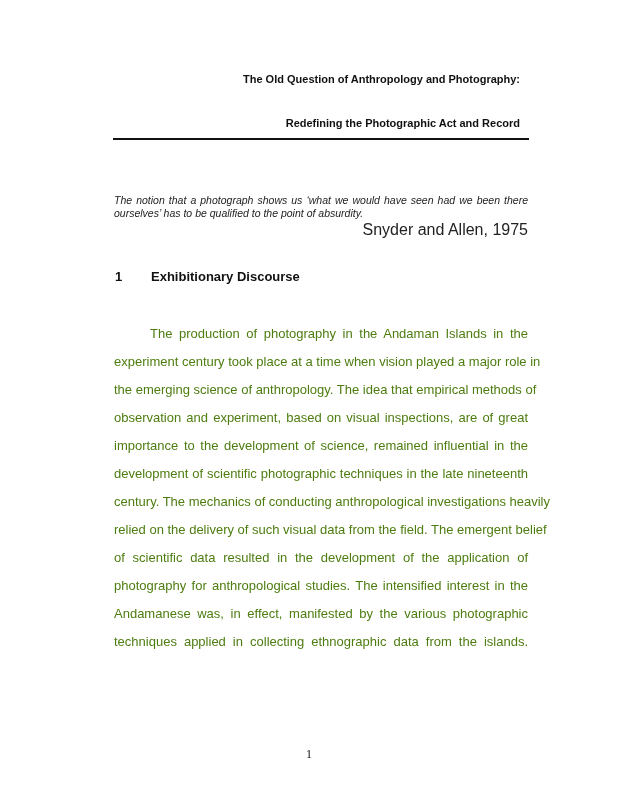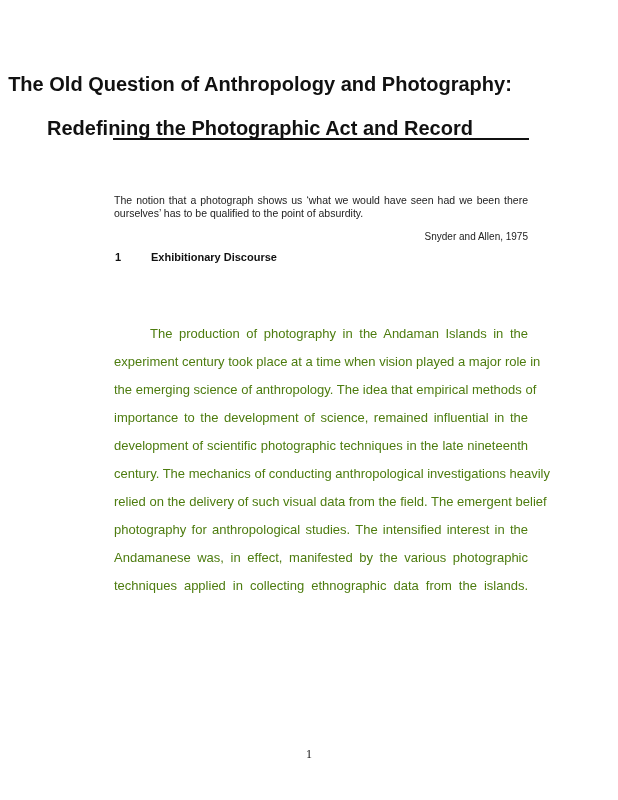--- a/index.html
+++ b/index.html
@@ -1,23 +1,23 @@
 <!DOCTYPE html>
 <html><head>
 <meta charset="utf-8">
 <style>
   html, body { margin: 0; padding: 0; background: #ffffff; }
   body { width: 618px; height: 800px; position: relative; overflow: hidden; color: #111; font-family: "Liberation Sans", sans-serif; }
-  .title { position: absolute; left: 0; width: 520px; text-align: center; font-weight: bold; font-size: 20px; }
+  .title { position: absolute; left: 0; width: 520px; text-align: right; font-weight: bold; font-size: 11px; }
   #t1 { top: 73px; }
   #t2 { top: 117px; }
   .rule { position: absolute; left: 113px; width: 416px; top: 138px; height: 2px; background: #111; }
-  .epigraph { position: absolute; left: 114px; width: 414px; top: 194px; font-size: 10.5px; line-height: 13px; text-align: justify; text-align-last: left; color: #222; }
-  .attrib { position: absolute; right: 90px; top: 231px; font-size: 10px; color: #222; }
-  .section { position: absolute; left: 115px; top: 251px; font-weight: bold; font-size: 11px; }
+  .epigraph { position: absolute; left: 114px; width: 414px; top: 194px; font-style: italic; font-size: 10.5px; line-height: 13px; text-align: justify; text-align-last: left; color: #222; }
+  .attrib { position: absolute; right: 90px; top: 221px; font-size: 16px; color: #222; }
+  .section { position: absolute; left: 115px; top: 269px; font-weight: bold; font-size: 13px; }
   .section .num { display: inline-block; width: 36px; }
   .body { position: absolute; left: 114px; width: 414px; top: 320px; font-size: 13px; line-height: 28px; text-align: justify; color: #4d7c0f; }
   .body .line { display: block; height: 28px; white-space: nowrap; text-align: justify; text-align-last: justify; }
   .body .line.indent { padding-left: 36px; }
   .pagenum { position: absolute; left: 0; width: 618px; text-align: center; top: 747px; font-family: "Liberation Serif", serif; font-size: 12px; }
 </style>
 </head>
 <body>
 
 <div>
@@ -29,23 +29,25 @@
   <div class="attrib">Snyder and Allen, 1975</div>
 
   <div class="section">
     <span class="num">1</span><span>Exhibitionary Discourse</span>
   </div>
 
   <div class="body">
     <span class="line indent">The production of photography in the Andaman Islands in the</span>
     <span class="line">experiment century took place at a time when vision played a major role in</span>
     <span class="line">the emerging science of anthropology. The idea that empirical methods of</span>
+    <span class="line">observation and experiment, based on visual inspections, are of great</span>
     <span class="line">importance to the development of science, remained influential in the</span>
     <span class="line">development of scientific photographic techniques in the late nineteenth</span>
     <span class="line">century. The mechanics of conducting anthropological investigations heavily</span>
     <span class="line">relied on the delivery of such visual data from the field. The emergent belief</span>
+    <span class="line">of scientific data resulted in the development of the application of</span>
     <span class="line">photography for anthropological studies. The intensified interest in the</span>
     <span class="line">Andamanese was, in effect, manifested by the various photographic</span>
     <span class="line">techniques applied in collecting ethnographic data from the islands.</span>
   </div>
 
   <div class="pagenum">1</div>
 </div>
 
 </body></html>

